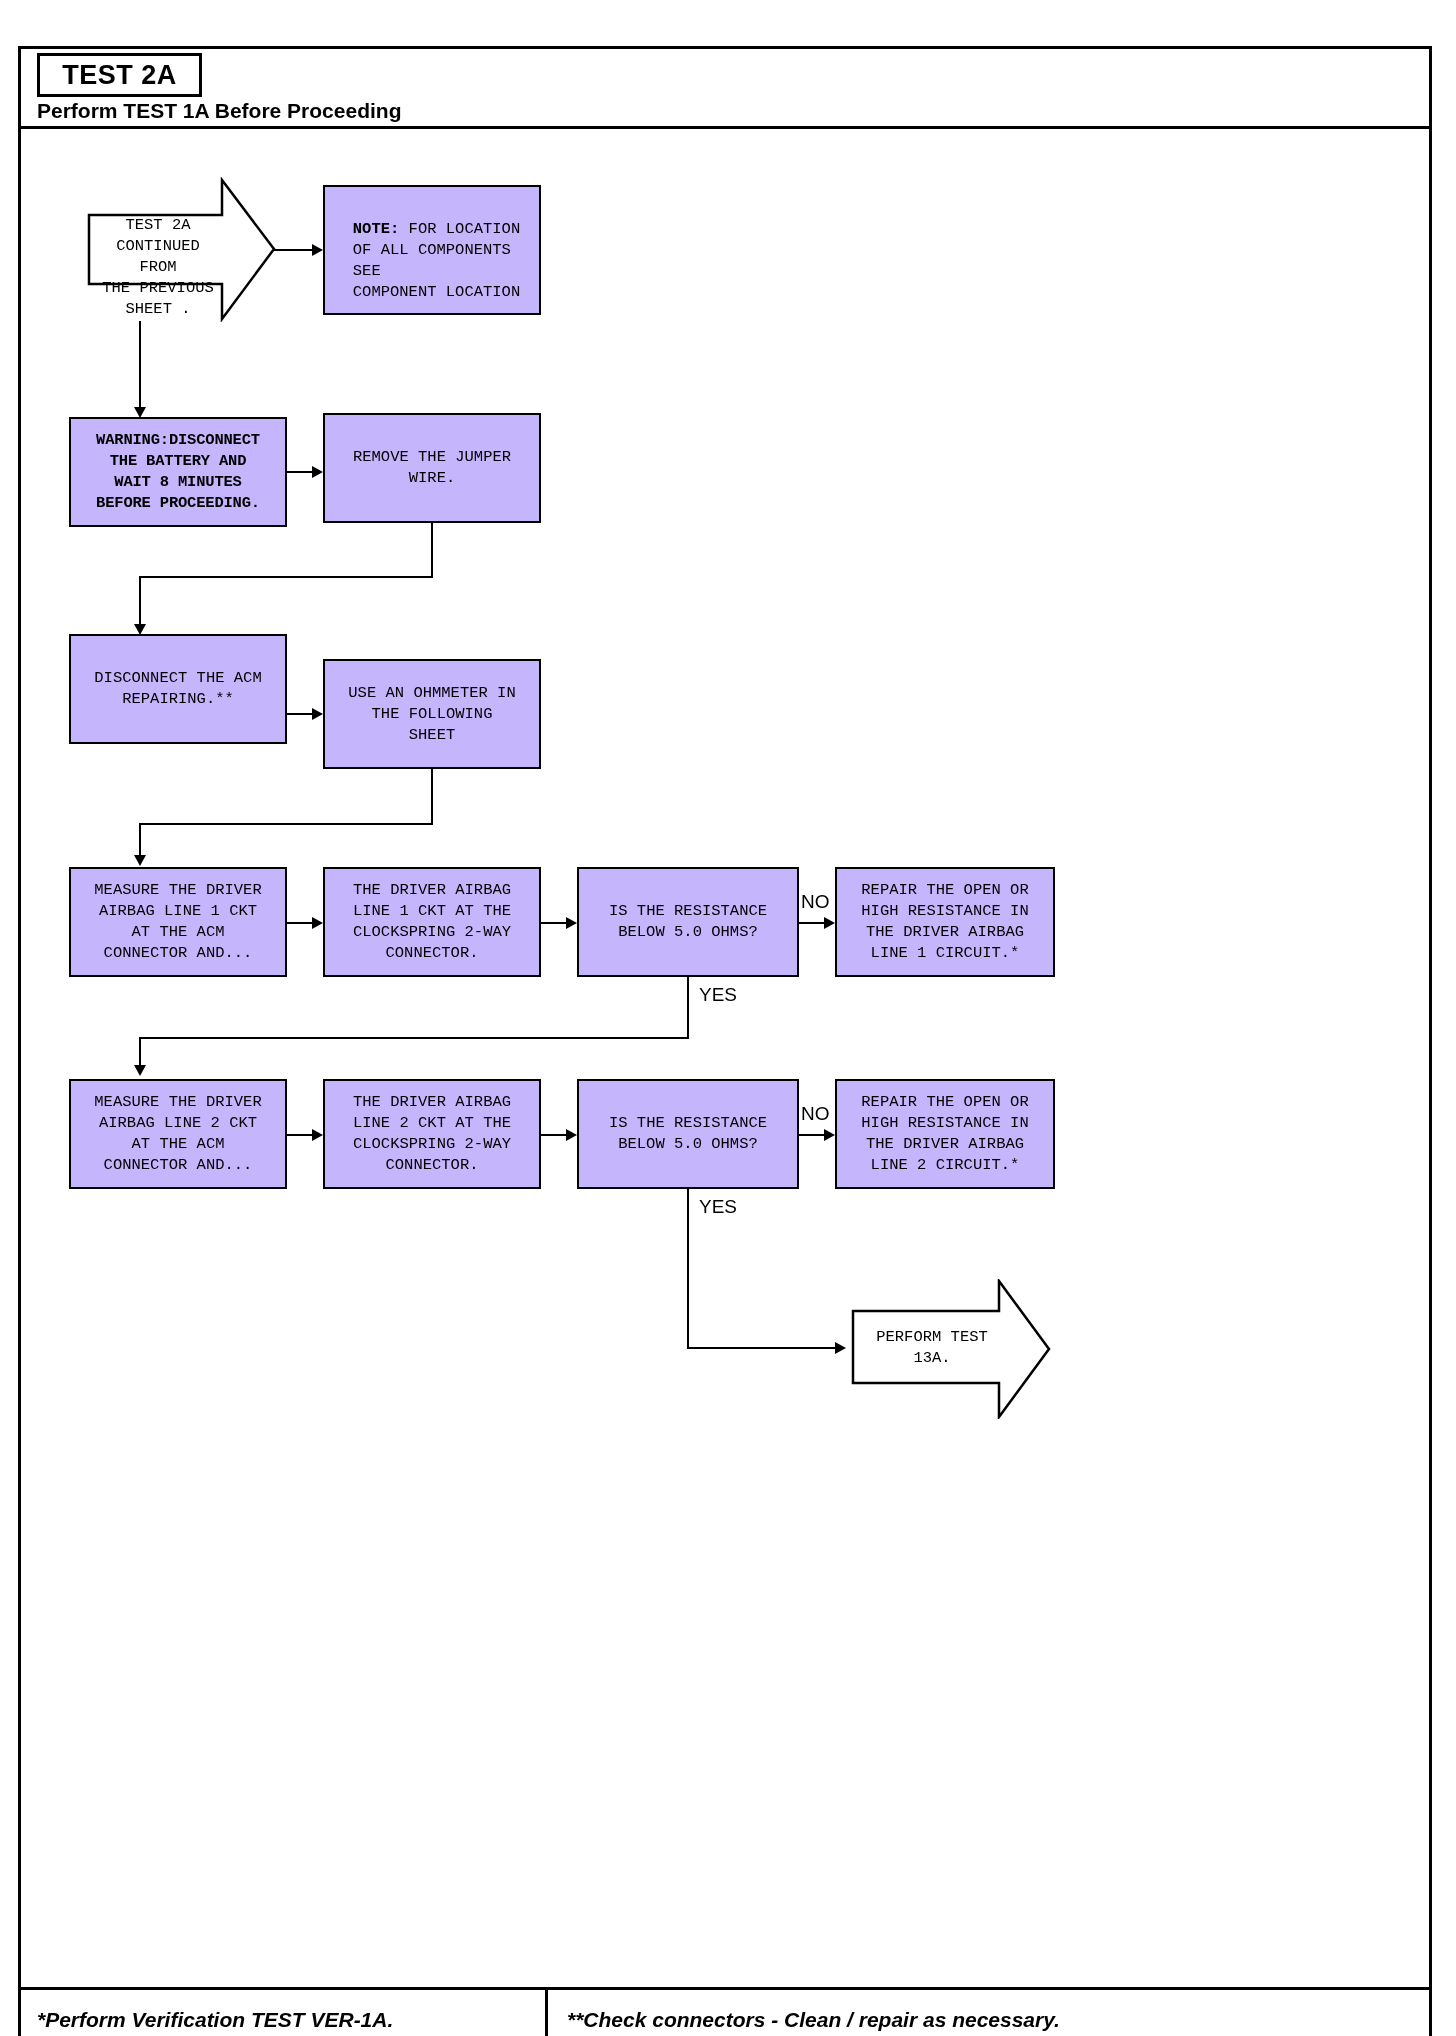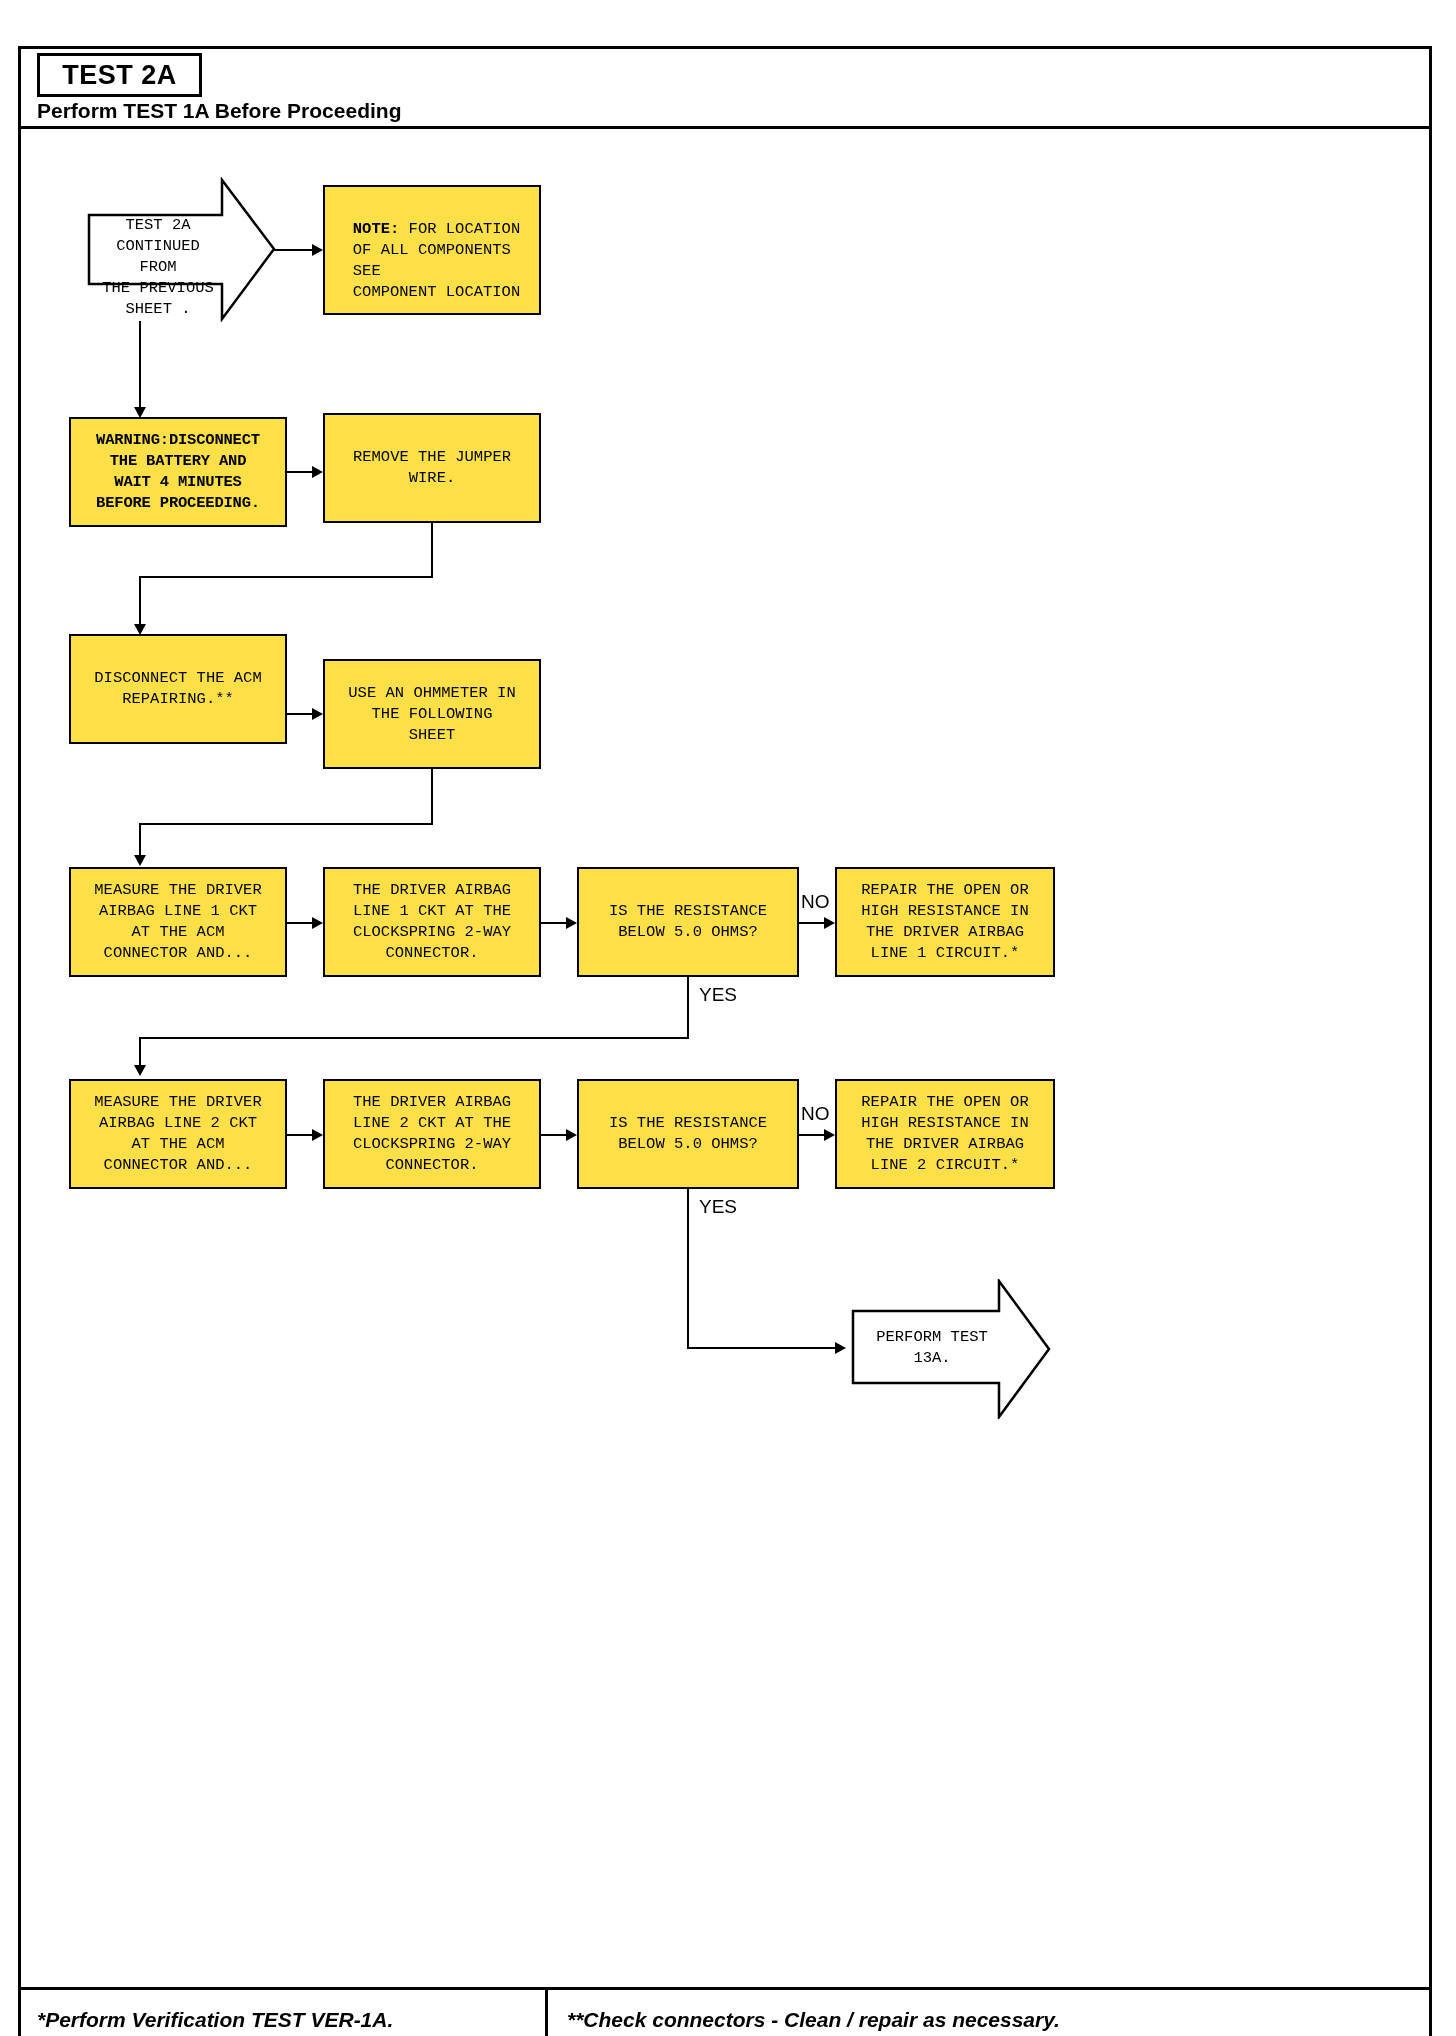--- a/index.html
+++ b/index.html
@@ -11,21 +11,21 @@
   .hdr{position:absolute;left:0;top:0;width:100%;height:80px;border-bottom:3px solid #000;box-sizing:border-box;}
   .hdr-testbox{position:absolute;left:16px;top:4px;width:165px;height:44px;border:3px solid #000;box-sizing:border-box;
     display:flex;align-items:center;justify-content:center;}
   .hdr-testbox span{font-size:27px;font-weight:bold;letter-spacing:.5px;}
   .hdr-title{position:absolute;left:198px;top:12px;font-size:22px;font-weight:bold;letter-spacing:.2px;white-space:nowrap;}
   .hdr-sub{position:absolute;left:16px;top:50px;font-size:21px;font-weight:bold;white-space:nowrap;}
 
   
   .canvas{position:absolute;left:0;top:80px;width:1408px;height:1841px;}
 
-  .node{position:absolute;border:2px solid #000;box-sizing:border-box;background:#fde047;
+  .node{position:absolute;border:2px solid #000;box-sizing:border-box;background:#c4b5fd;
     font-family:"Liberation Mono","DejaVu Sans Mono",monospace;font-size:15.5px;line-height:21px;
     display:flex;align-items:center;justify-content:center;text-align:center;}
   .node .txt{padding:0 5px;white-space:pre-line;}
   .node.bold .txt{font-weight:bold;letter-spacing:-0.2px;}
   .node .nt{font-weight:bold;}
 
   
   .arrowbox{position:absolute;font-family:"Liberation Mono","DejaVu Sans Mono",monospace;
     font-size:15.5px;line-height:21px;text-align:center;}
   .arrowbox svg{position:absolute;left:0;top:0;}
@@ -78,21 +78,21 @@
         <span class="nt">NOTE:</span><span style="white-space:pre-line;"> FOR LOCATION
 OF ALL COMPONENTS
 SEE
 COMPONENT LOCATION</span>
       </div>
     </div>
 
     <div class="node bold" style="left:48px;top:288px;width:218px;height:110px;">
       <div class="txt">WARNING:DISCONNECT
 THE BATTERY AND
-WAIT 4 MINUTES
+WAIT 8 MINUTES
 BEFORE PROCEEDING.</div>
     </div>
 
     <div class="node" style="left:302px;top:284px;width:218px;height:110px;">
       <div class="txt">REMOVE THE JUMPER
 WIRE.</div>
     </div>
 
     <div class="node" style="left:48px;top:505px;width:218px;height:110px;">
       <div class="txt">DISCONNECT THE ACM

